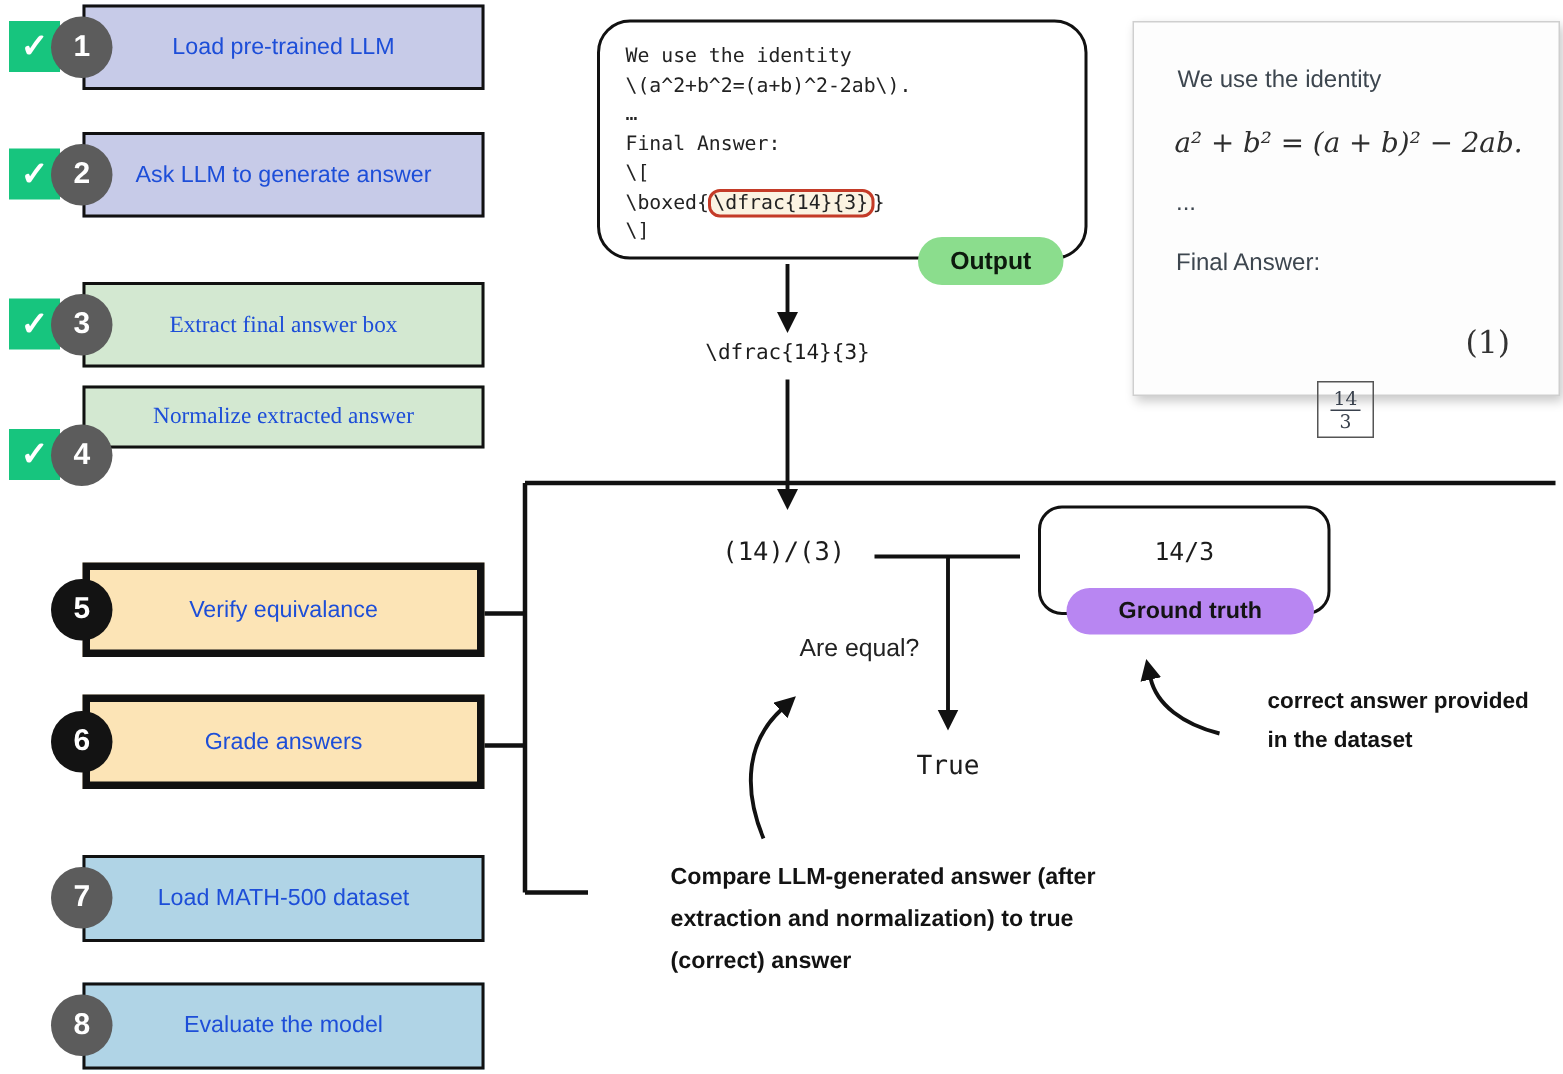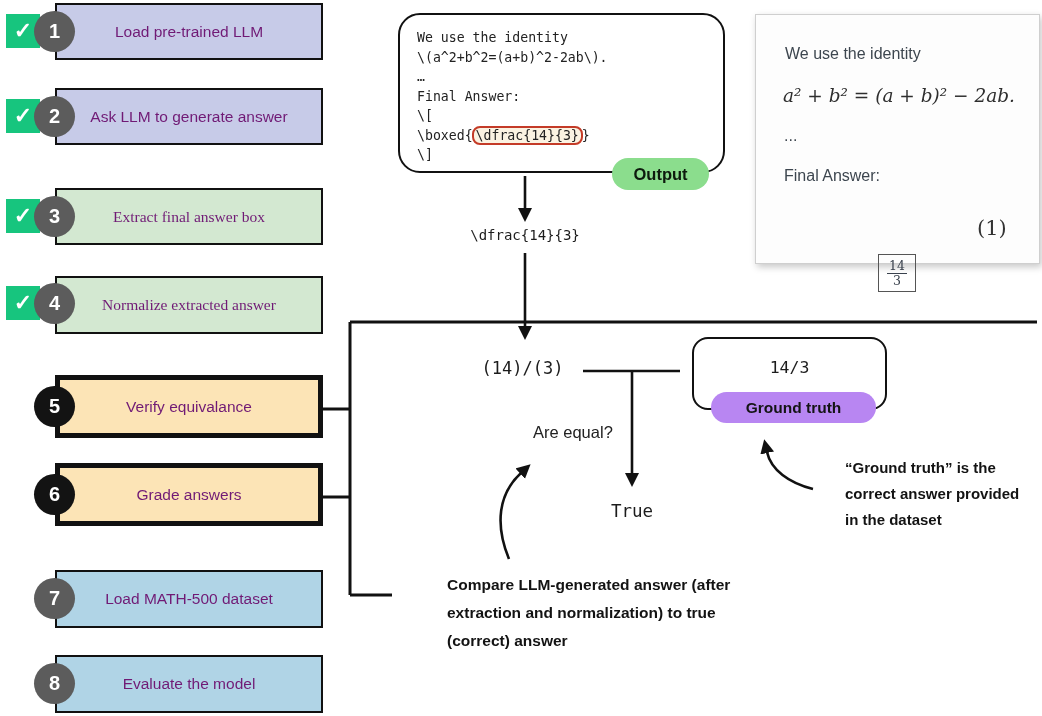--- a/index.html
+++ b/index.html
@@ -1,20 +1,20 @@
 <!DOCTYPE html>
 <html><head>
 <meta charset="utf-8">
 <style>
   html,body{margin:0;padding:0;background:#fff;}
   .canvas{position:relative;width:1042px;height:716px;background:#fff;overflow:hidden;
           font-family:"Liberation Sans",sans-serif;color:#111;}
   
   .stepbox{position:absolute;left:55px;width:268px;border:2px solid #111;box-sizing:border-box;
-           display:flex;align-items:center;justify-content:center;font-size:15.5px;color:#701a75;}
+           display:flex;align-items:center;justify-content:center;font-size:15.5px;color:#1d4ed8;}
   .stepbox.thick{border-width:5px;}
   .c-lavender{background:#c7cbe8;}
   .c-mint{background:#d3e8d1;font-family:Liberation Serif, serif;}
   .c-peach{background:#fce4b6;}
   .c-blue{background:#b0d4e6;}
   .check{position:absolute;left:6px;width:34px;height:34px;background:#17c57e;
          display:flex;align-items:center;justify-content:center;color:#fff;font-size:22px;font-weight:bold;}
   .badge{position:absolute;left:34px;width:41px;height:41px;border-radius:50%;z-index:3;
          display:flex;align-items:center;justify-content:center;color:#fff;font-size:20px;font-weight:bold;}
   .badge.gray{background:#5c5c5c;}
@@ -106,21 +106,21 @@
     <span class="check" style="top:199px">✓</span>
     <span class="badge gray" style="top:196px">3</span>
     <div class="stepbox c-mint" style="top:188px;height:57px">
       <span>Extract final answer box</span>
     </div>
   </div>
 
   <div>
     <span class="check" style="top:286px">✓</span>
     <span class="badge gray" style="top:283px">4</span>
-    <div class="stepbox c-mint" style="top:276px;height:58px">
+    <div class="stepbox c-mint" style="top:257px;height:42px">
       <span>Normalize extracted answer</span>
     </div>
   </div>
 
   <div>
     <span class="badge black" style="top:386px">5</span>
     <div class="stepbox c-peach thick" style="top:375px;height:63px">
       <span>Verify equivalance</span>
     </div>
   </div>
@@ -169,21 +169,20 @@
   <div class="normalized mono">(14)/(3)</div>
   <div class="are-equal">Are equal?</div>
   <div class="true-lbl mono">True</div>
 
   <div class="gtbox">
     <span class="val mono">14/3</span>
   </div>
   <div class="pill gt">Ground truth</div>
 
   <div class="note note-right">
-    <div>“Ground truth” is the</div>
     <div>correct answer provided</div>
     <div>in the dataset</div>
   </div>
   <div class="note note-bottom">
     <div>Compare LLM-generated answer (after</div>
     <div>extraction and normalization) to true</div>
     <div>(correct) answer</div>
   </div>
 
 </div>

